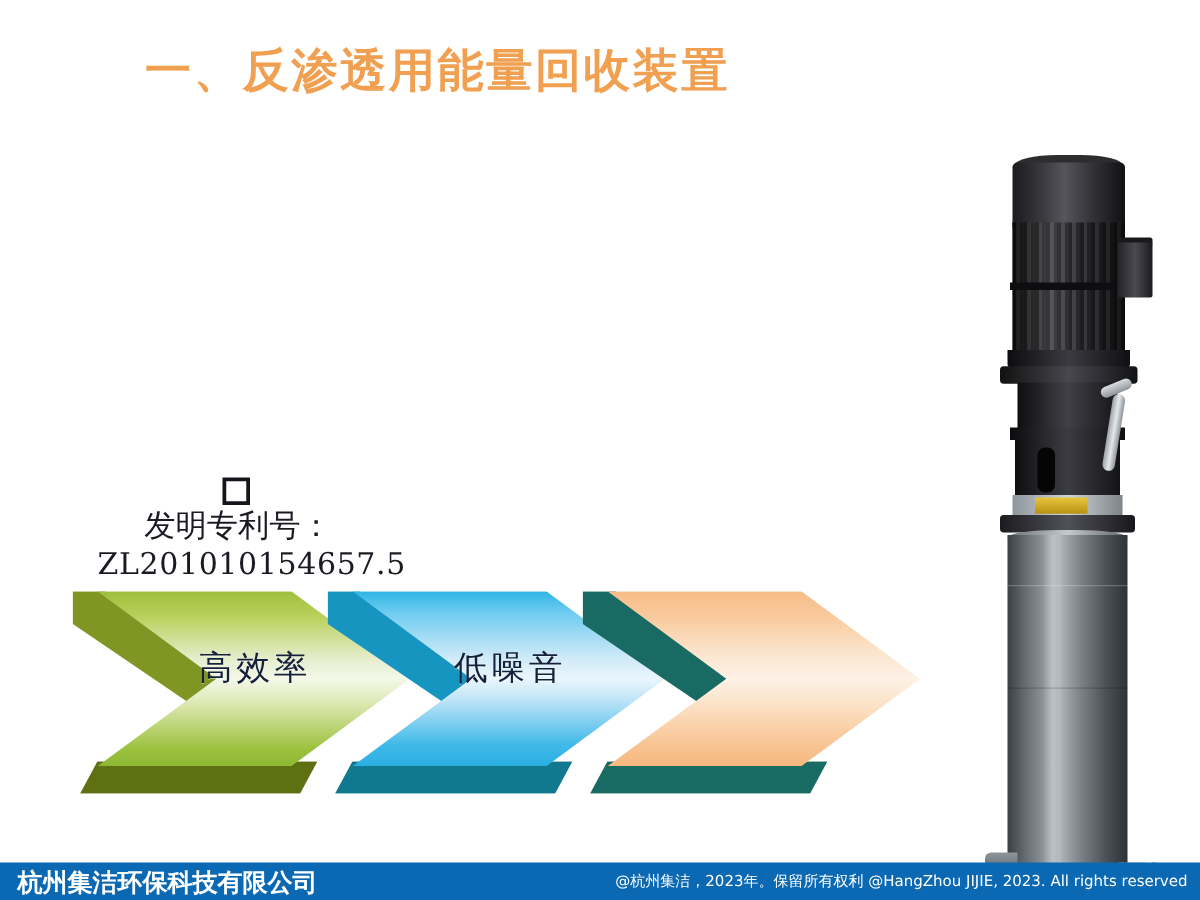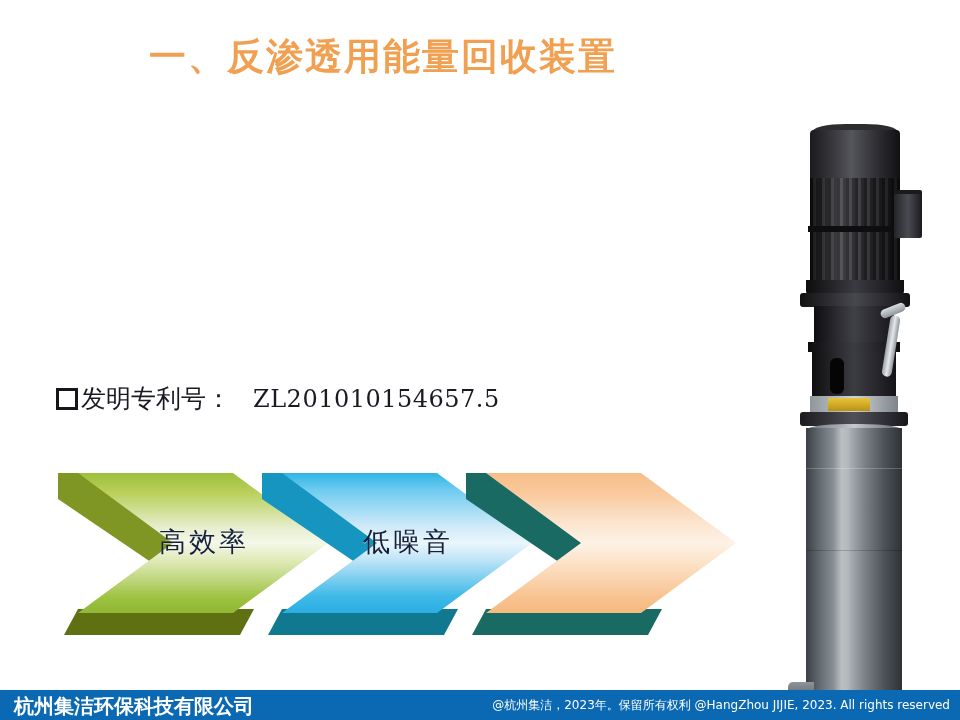--- a/index.html
+++ b/index.html
@@ -15,21 +15,20 @@
   
   #title{
     position:absolute;left:0;top:32px;width:700px;
     text-align:center;
     font-size:37px;
     font-weight:bold;
     color:#F0A050;
     letter-spacing:2px;
     font-family:"DejaVu Sans","Liberation Sans",sans-serif;
     white-space:nowrap;
-    padding-left:33px;
   }
 
   
   #body-text{
     position:absolute;left:56px;top:150px;width:640px;
     font-size:31px;
     font-weight:bold;
     line-height:54px;
     color:#1F3048;
     letter-spacing:0px;
@@ -37,20 +36,21 @@
     text-align:justify;
   }
 
   
   #patent-line{
     position:absolute;left:56px;top:382px;
     display:flex;align-items:center;
     font-size:25px;
     color:#1A1A22;
     white-space:nowrap;
+    flex-direction:column;
   }
   #patent-bullet{
     display:inline-block;width:16px;height:16px;
     border:3px solid #15151c;background:#fff;
     margin-right:3px;
     flex:0 0 auto;
   }
   #patent-label{font-family:"DejaVu Sans","Liberation Sans",sans-serif;}
   #patent-number{
     font-family:"DejaVu Serif","Liberation Serif",serif;
@@ -68,21 +68,21 @@
   }
   .chev .bevel-bottom{
     position:absolute;left:6px;bottom:0;width:190px;height:26px;
     clip-path:polygon(14px 0, 190px 0, 176px 26px, 0 26px);
   }
   .chev .face{
     position:absolute;left:20px;top:8px;width:250px;height:140px;
     clip-path:polygon(0 0, 155px 0, 250px 70px, 155px 140px, 0 140px, 95px 70px);
   }
   .chev .label{
-    position:absolute;left:66px;top:59px;width:160px;
+    position:absolute;left:66px;top:51px;width:160px;
     text-align:center;
     font-size:27px;
     color:#15213B;
     font-family:"DejaVu Serif","Liberation Serif",serif;
     letter-spacing:3px;
     white-space:nowrap;
     text-shadow:0 1px 0 rgba(255,255,255,.45);
   }
 
   

